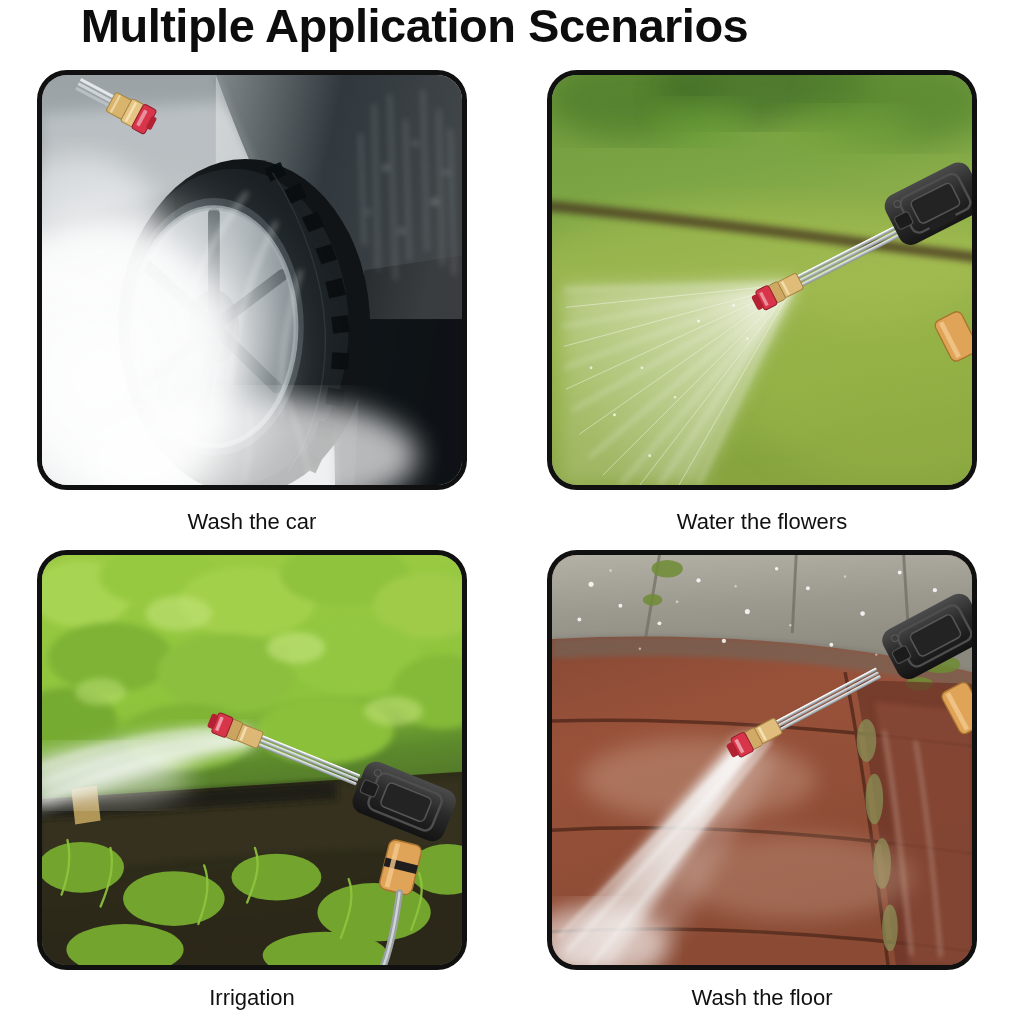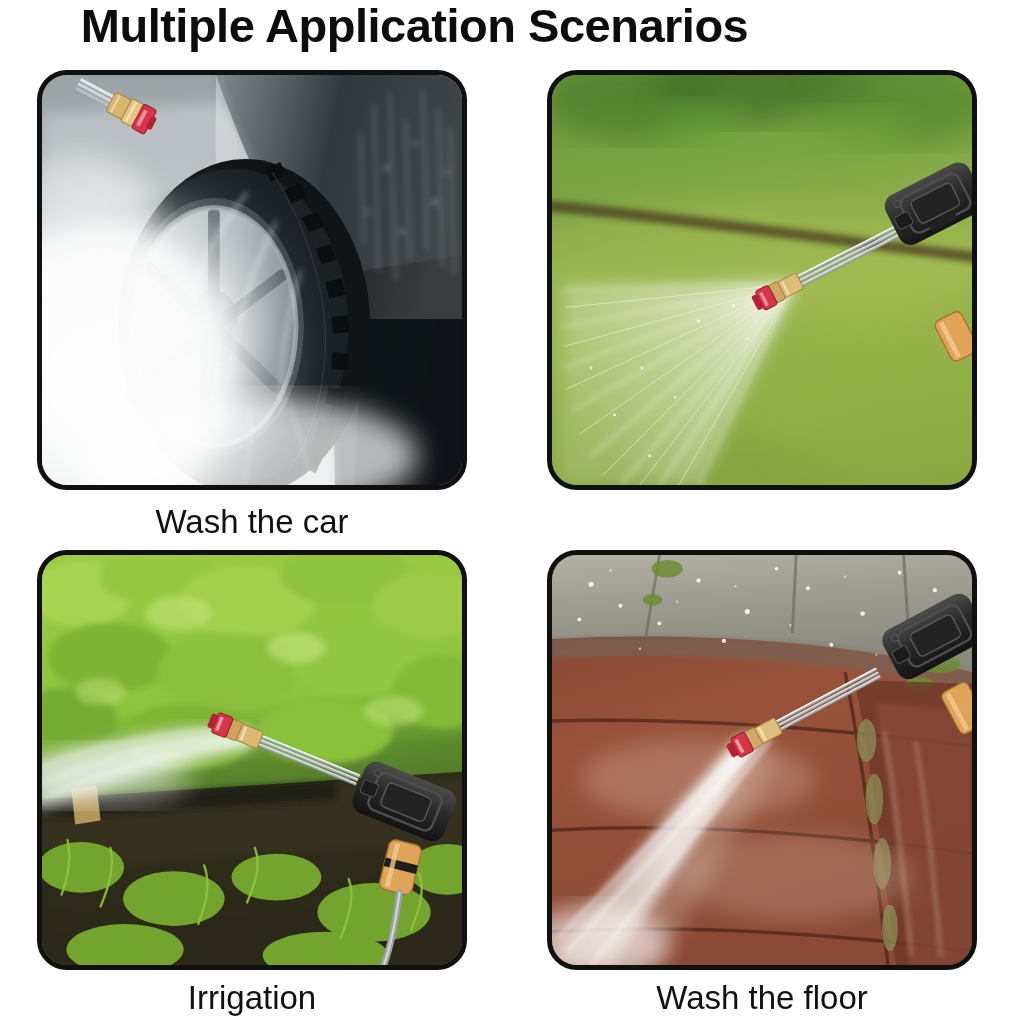--- a/index.html
+++ b/index.html
@@ -70,21 +70,21 @@
     overflow: hidden;
   }
   .scene svg { display: block; width: 100%; height: 100%; }
 
   .caption {
     position: absolute;
     left: 0;
     top: 424px;
     width: 430px;
     text-align: center;
-    font-size: 33px;
+    font-size: 22px;
     font-weight: 400;
     color: #111111;
     white-space: nowrap;
     line-height: 56px;
   }
   .cell.c1 .caption,
   .cell.c3 .caption { left: 10px; }
   .cell.c2 .caption,
   .cell.c3 .caption { top: 420px; }
 </style>
@@ -355,20 +355,21 @@
 
             <g transform="translate(410,262) rotate(-27)">
               <rect x="-14" y="-16" width="30" height="46" rx="6" fill="#e0a458"></rect>
               <rect x="-14" y="-16" width="30" height="46" rx="6" fill="none" stroke="#a8742f" stroke-width="1.4"></rect>
               <rect x="-9" y="-13" width="5" height="40" fill="#f2c88d" opacity="0.8"></rect>
             </g>
           </g>
         </svg>
       </div>
     </div>
+    <div class="caption">Water the flowers</div>
   </div>
 
   <div class="cell c2">
     <div class="photo-frame">
       <div class="scene">
         <svg viewBox="0 0 430 420" preserveAspectRatio="none">
           <defs>
             <linearGradient id="gardenG" x1="0" y1="0" x2="0.1" y2="1">
               <stop offset="0" stop-color="#9ccb43"></stop>
               <stop offset="0.4" stop-color="#8dc43c"></stop>

